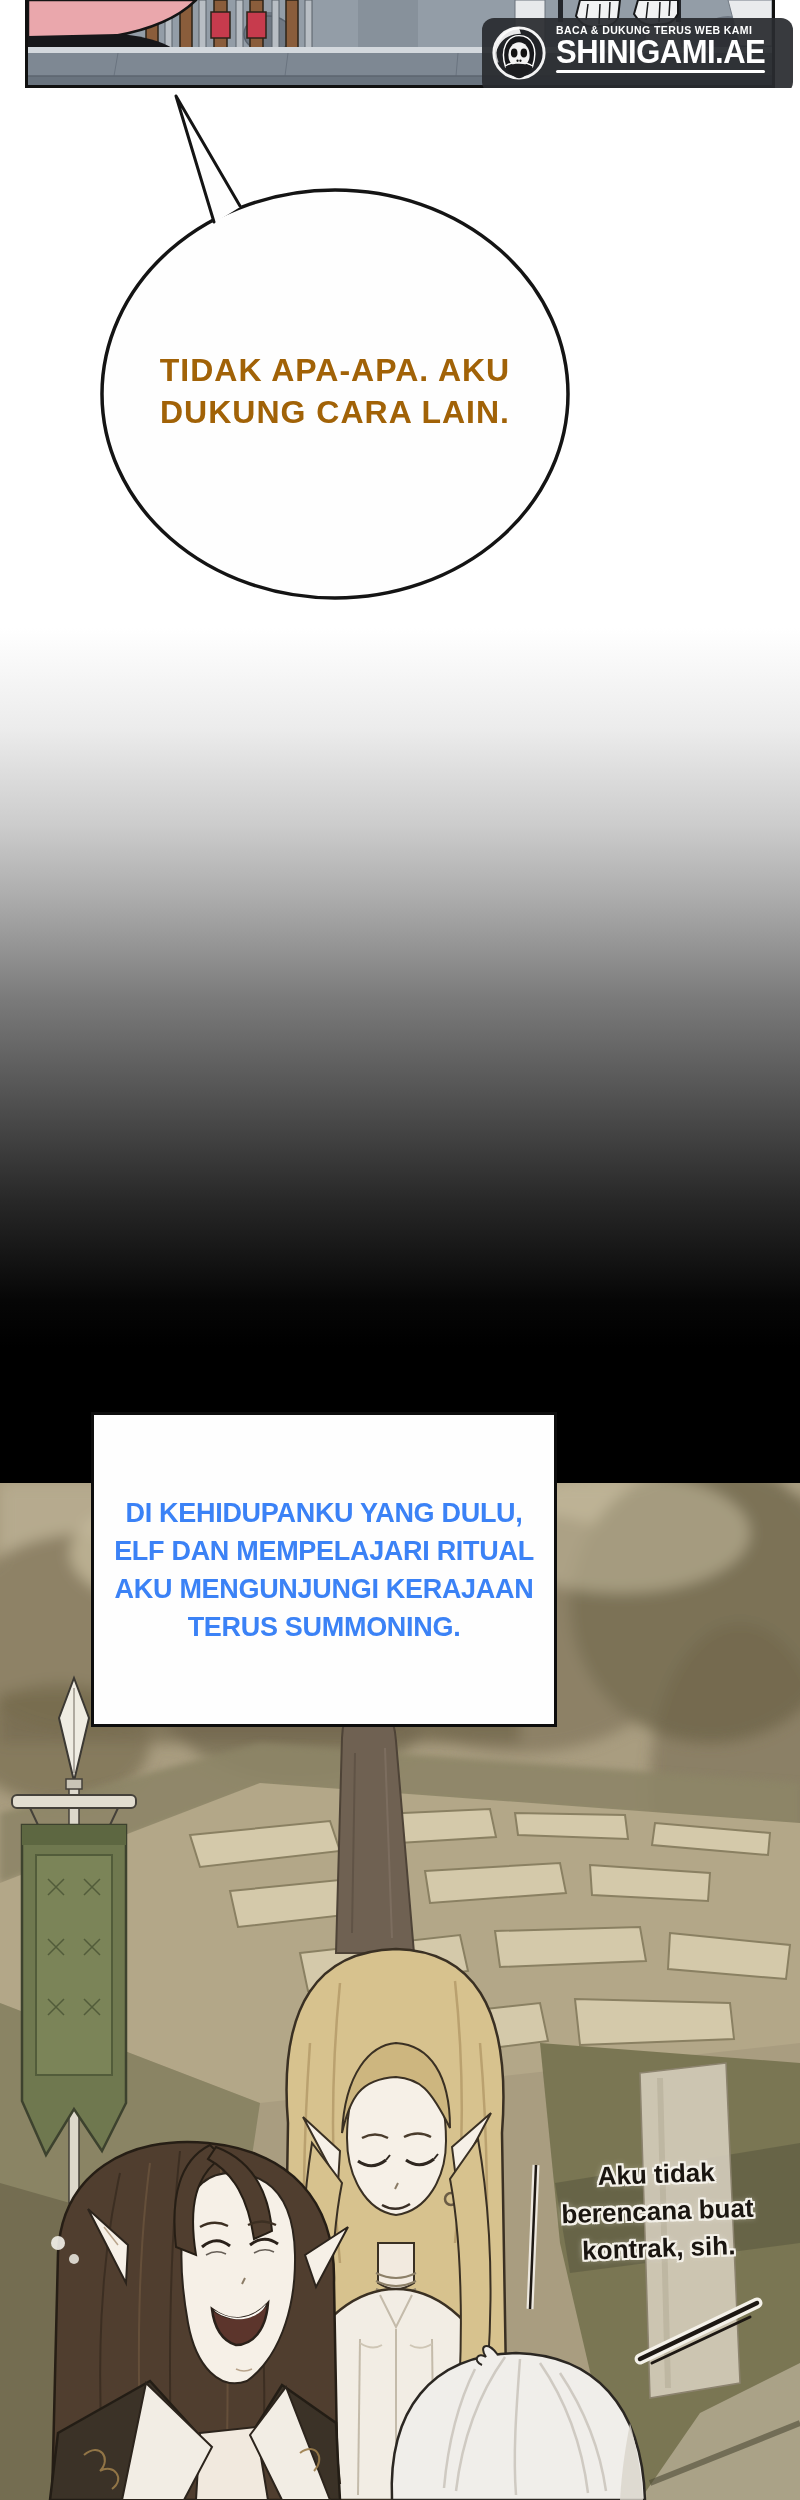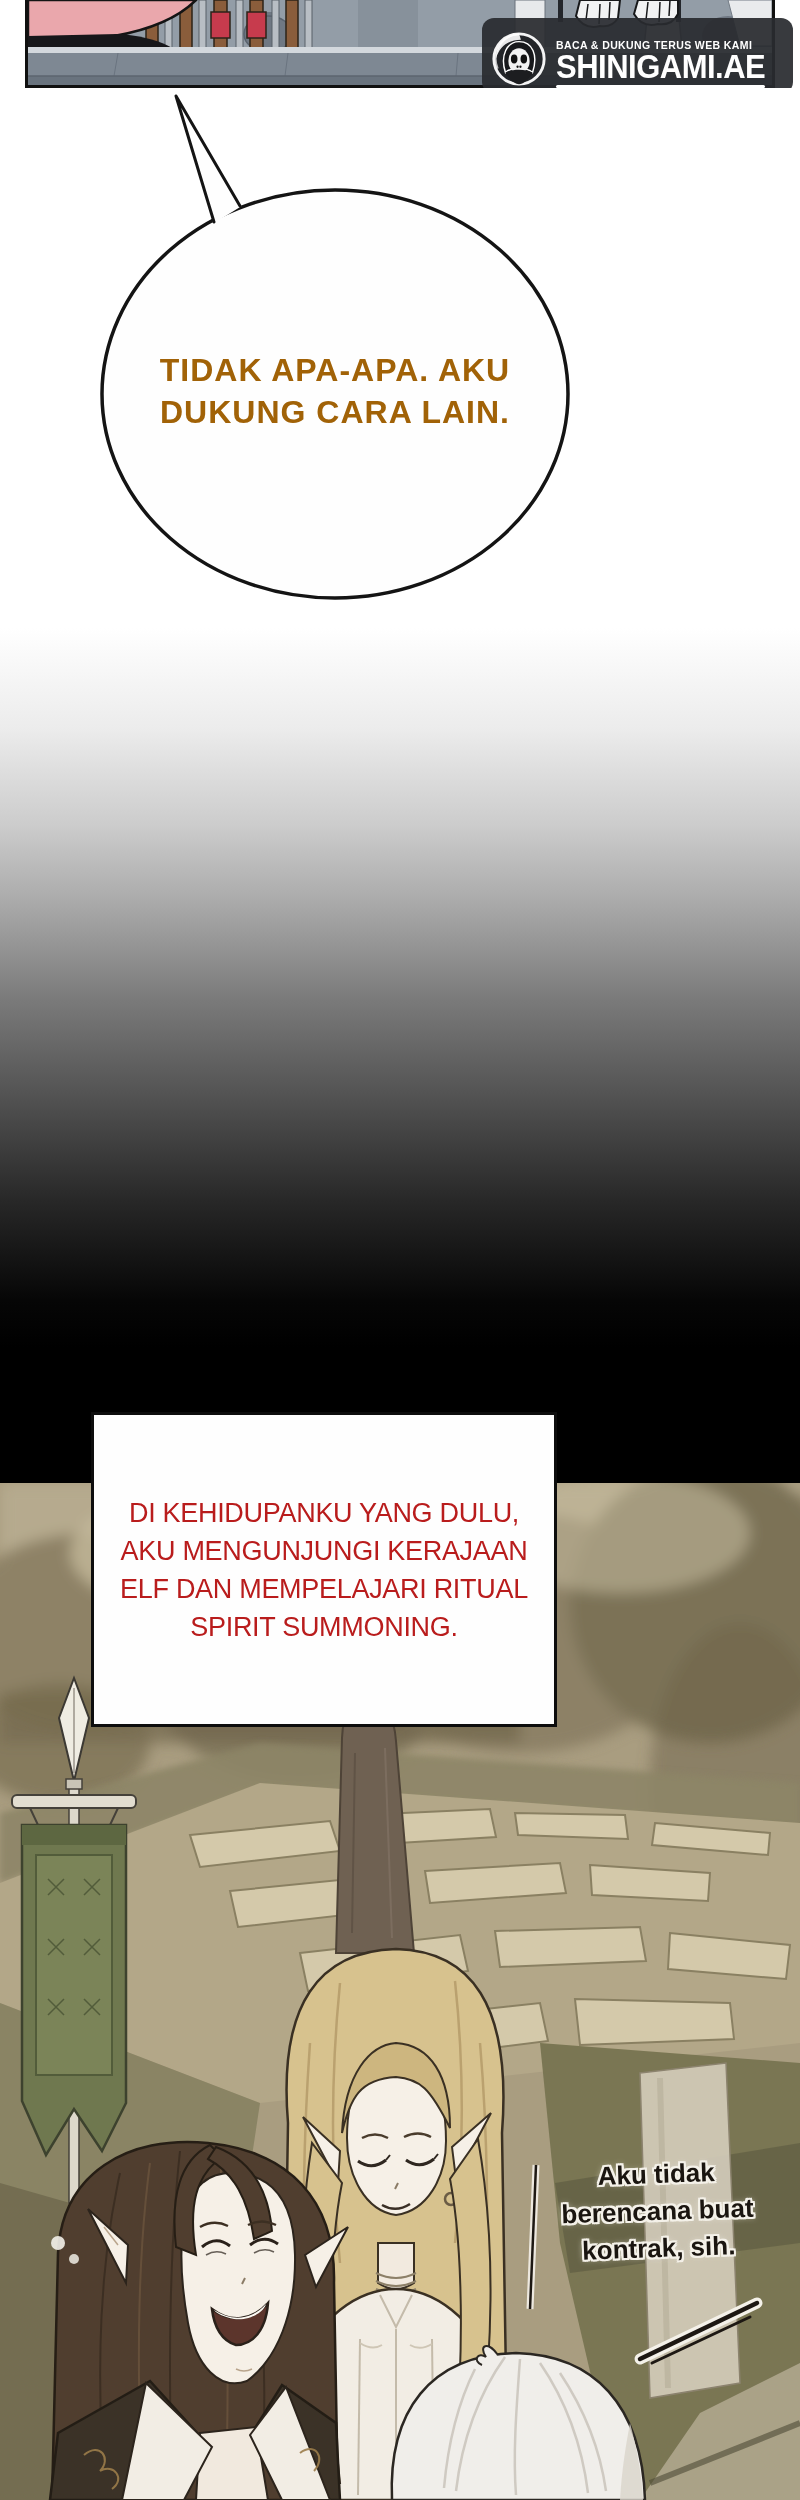--- a/index.html
+++ b/index.html
@@ -18,33 +18,33 @@
     font-weight:bold;font-size:32px;line-height:42px;letter-spacing:1px;color:#a16207;}
   .bubble-text .line{display:block;white-space:nowrap;}
 
   
   .top-strip{position:absolute;left:0;top:0;width:800px;height:88px;overflow:hidden;background:#fff;}
   .panel1{position:absolute;left:25px;top:0;width:750px;height:88px;
     border-left:3px solid #101010;border-right:3px solid #101010;border-bottom:3px solid #101010;}
   .panel1 svg{position:absolute;left:0;top:0;}
 
   .promo{position:absolute;left:482px;top:18px;width:311px;height:76px;border-radius:12px;
-    background:rgba(41,43,47,.93);display:flex;align-items:flex-end;padding:6px 10px 6px 8px;gap:8px;}
+    background:rgba(41,43,47,.93);display:flex;align-items:flex-start;padding:6px 10px 6px 8px;gap:8px;}
   .promo-text{display:flex;flex-direction:column;align-items:flex-start;}
   .promo .tagline{color:#fff;font-size:10.5px;font-weight:bold;letter-spacing:.4px;white-space:nowrap;}
   .promo .site{color:#fff;font-size:31px;font-weight:bold;letter-spacing:-.5px;line-height:32px;white-space:nowrap;
     transform:scaleY(1.05);transform-origin:left center;}
   .promo .underline{height:3px;background:#fff;width:100%;margin-top:2px;border-radius:2px;}
 
   
   .caption-box{position:absolute;left:91px;top:1412px;width:466px;height:315px;background:#fefefe;
     border:3px solid #0d0d0d;display:flex;flex-direction:column;justify-content:center;align-items:center;
     z-index:5;}
-  .caption-box .line{display:block;font-weight:normal;font-size:27px;line-height:38px;
-    letter-spacing:-.3px;color:#b91c1c;white-space:nowrap;}
+  .caption-box .line{display:block;font-weight:bold;font-size:27px;line-height:38px;
+    letter-spacing:-.3px;color:#3b82f6;white-space:nowrap;}
 
   
   .scene{position:absolute;left:0;top:1483px;width:800px;height:1017px;overflow:hidden;background:#a99d80;}
   .scene svg{position:absolute;left:0;top:0;}
 
   .floating-text{position:absolute;left:540px;top:2156px;width:235px;text-align:center;z-index:6;
     font-weight:bold;font-size:26px;line-height:37px;color:#1a1510;transform:rotate(-2deg);
     text-shadow:-2px -2px 0 #f4f1e9,2px -2px 0 #f4f1e9,-2px 2px 0 #f4f1e9,2px 2px 0 #f4f1e9,
       0 -2px 0 #f4f1e9,0 2px 0 #f4f1e9,-2px 0 0 #f4f1e9,2px 0 0 #f4f1e9,0 0 7px rgba(244,241,233,.9);}
   .floating-text .line{display:block;white-space:nowrap;}
@@ -304,23 +304,23 @@
       <g>
         <path d="M757,820 L640,876" stroke="#f4f1e9" stroke-width="11" stroke-linecap="round"></path>
         <path d="M757,820 L640,876" stroke="#1d1813" stroke-width="4.5" stroke-linecap="round"></path>
         <path d="M750,834 L652,880" stroke="#1d1813" stroke-width="3" stroke-linecap="round"></path>
       </g>
     </svg>
   </div>
 
   <div class="caption-box">
     <span class="line">DI KEHIDUPANKU YANG DULU,</span>
+    <span class="line">ELF DAN MEMPELAJARI RITUAL</span>
     <span class="line">AKU MENGUNJUNGI KERAJAAN</span>
-    <span class="line">ELF DAN MEMPELAJARI RITUAL</span>
-    <span class="line">SPIRIT SUMMONING.</span>
+    <span class="line">TERUS SUMMONING.</span>
   </div>
 
   <div class="floating-text">
     <span class="line">Aku tidak</span>
     <span class="line">berencana buat</span>
     <span class="line">kontrak, sih.</span>
   </div>
 
 </div>
 

